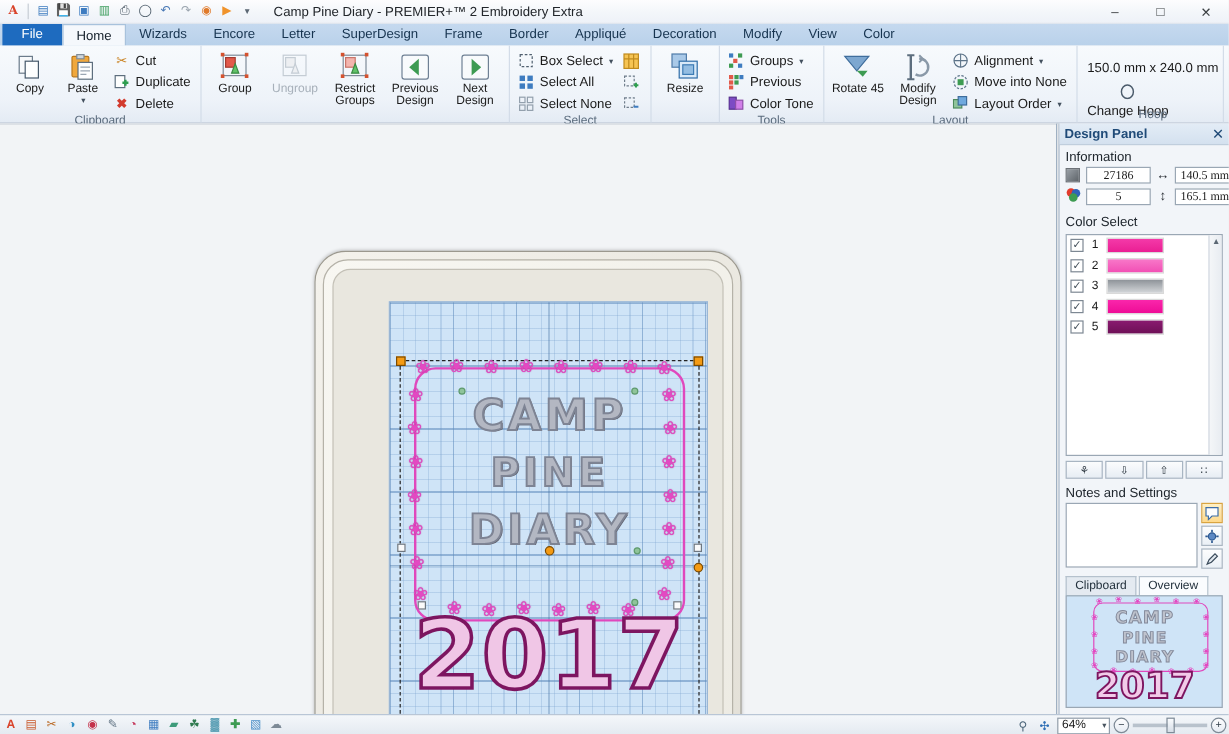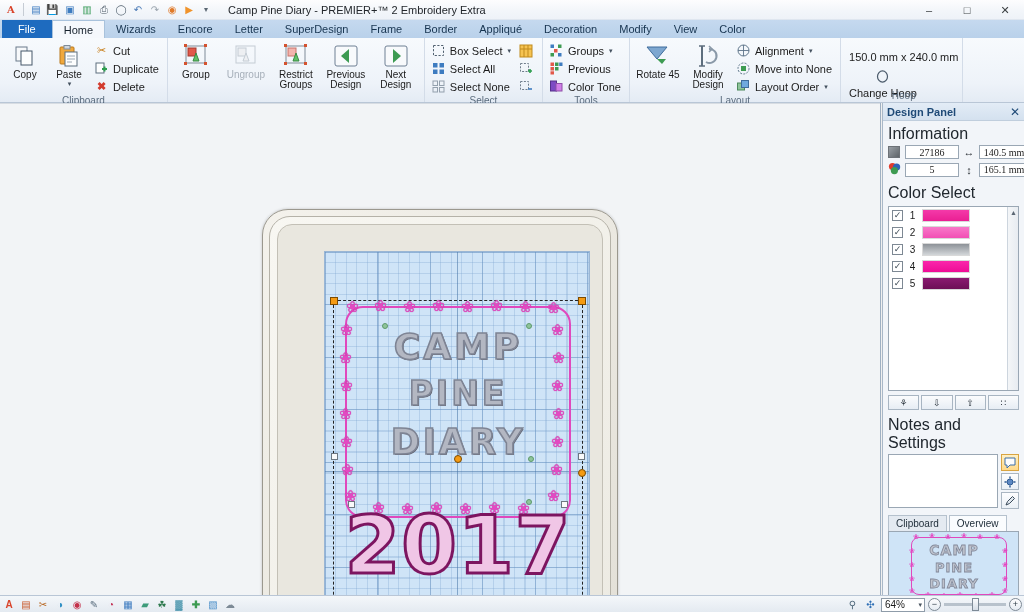--- a/index.html
+++ b/index.html
@@ -198,21 +198,21 @@
     background: #f2f5f9;
     border-left: 1px solid #a9b8c8;
   }
   .panel-title {
     height: 18px; background: linear-gradient(to bottom,#e3ecf6,#d4e1ef);
     display: flex; align-items: center; padding: 0 4px;
     border-bottom: 1px solid #c0cedd;
   }
   .panel-title .t { flex: 1; font-size: 11px; font-weight: bold; color: #1f4a77; }
   .panel-title .x { font-size: 12px; color: #1f4a77; cursor: default; }
-  .sect-label { font-size: 16px; color: #20272e; padding: 4px 5px 2px 5px; }
+  .sect-label { font-size: 11px; color: #20272e; padding: 4px 5px 2px 5px; }
   .info-grid {
     display: grid; grid-template-columns: 14px 54px 14px 50px;
     gap: 3px 3px; padding: 0 4px 3px 5px; align-items: center;
   }
   .ibox {
     height: 14px; background: #fff; border: 1px solid #9aa7b4;
     font-size: 10px; display: flex; align-items: center; justify-content: center;
     color: #1b1b1b;
     font-family: Liberation Serif, serif;
   }
@@ -537,20 +537,35 @@
                 <rect x="1.5" y="1.5" width="8" height="8" fill="none" stroke="#6f7d8b" stroke-dasharray="2 1.4"></rect>
                 <path d="M9 9 l4 0" stroke="#3e7cc0" stroke-width="1.6"></path>
               </svg>
             </span>
           </div>
         </div>
       </div>
       <div class="rgroup-label">Select</div>
     </div>
 
+    <div class="rgroup">
+      <div class="rgroup-body">
+        <div class="bigbtn w48">
+          <span class="ic">
+            <svg width="28" height="26" viewBox="0 0 28 26">
+              <rect x="3" y="2" width="12" height="11" fill="#a9c9e8" stroke="#4f7ba8"></rect>
+              <rect x="9" y="8" width="15" height="14" fill="#d8e9f8" stroke="#2f6da8"></rect>
+              <rect x="12" y="11" width="9" height="8" fill="#93bde2" stroke="#3d7cb5"></rect>
+            </svg>
+          </span>
+          <span class="lb">Resize</span>
+        </div>
+      </div>
+      <div class="rgroup-label">&nbsp;</div>
+    </div>
 
     <div class="rgroup">
       <div class="rgroup-body">
         <div class="smallcol">
           <div class="smallbtn">
             <span class="ic">
               <svg width="13" height="13" viewBox="0 0 13 13">
                 <rect x="0.5" y="0.5" width="3.5" height="3.5" fill="#3e7cc0"></rect>
                 <rect x="8" y="0.5" width="3.5" height="3.5" fill="#3e9b52"></rect>
                 <rect x="4" y="5" width="3.5" height="3.5" fill="#e2594a"></rect>

